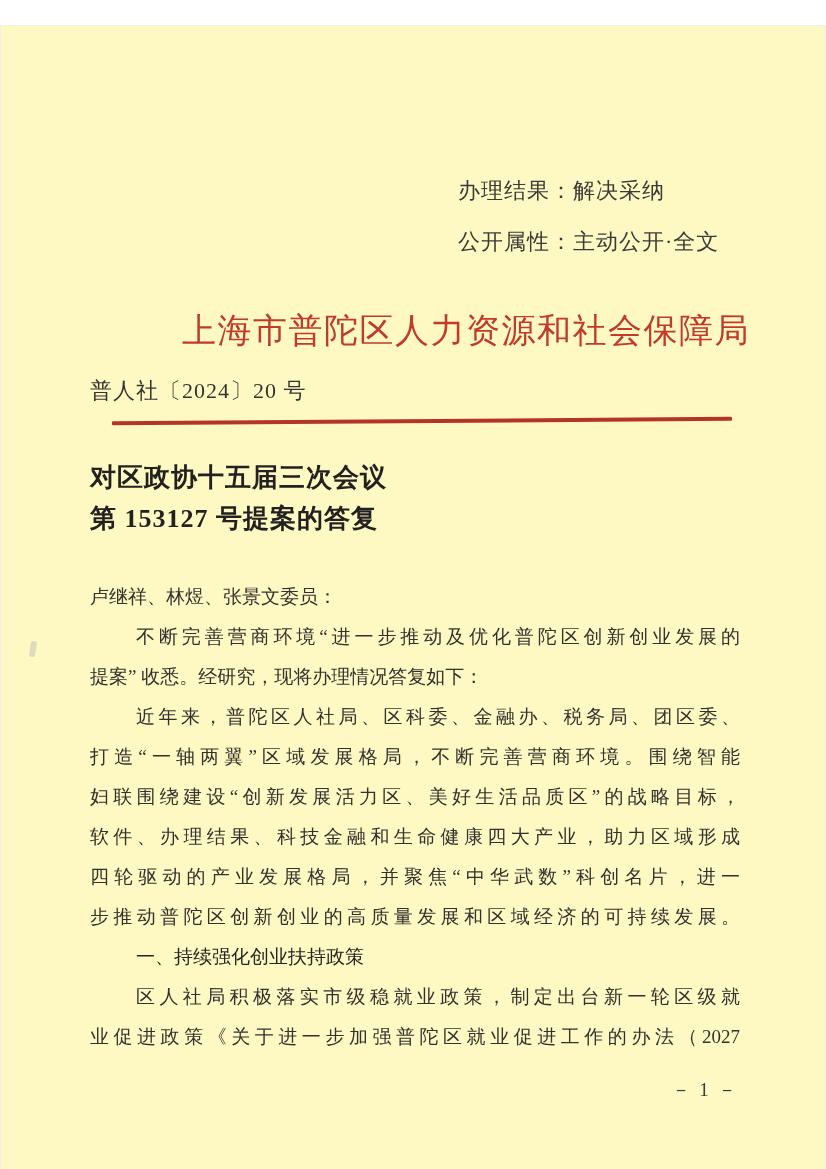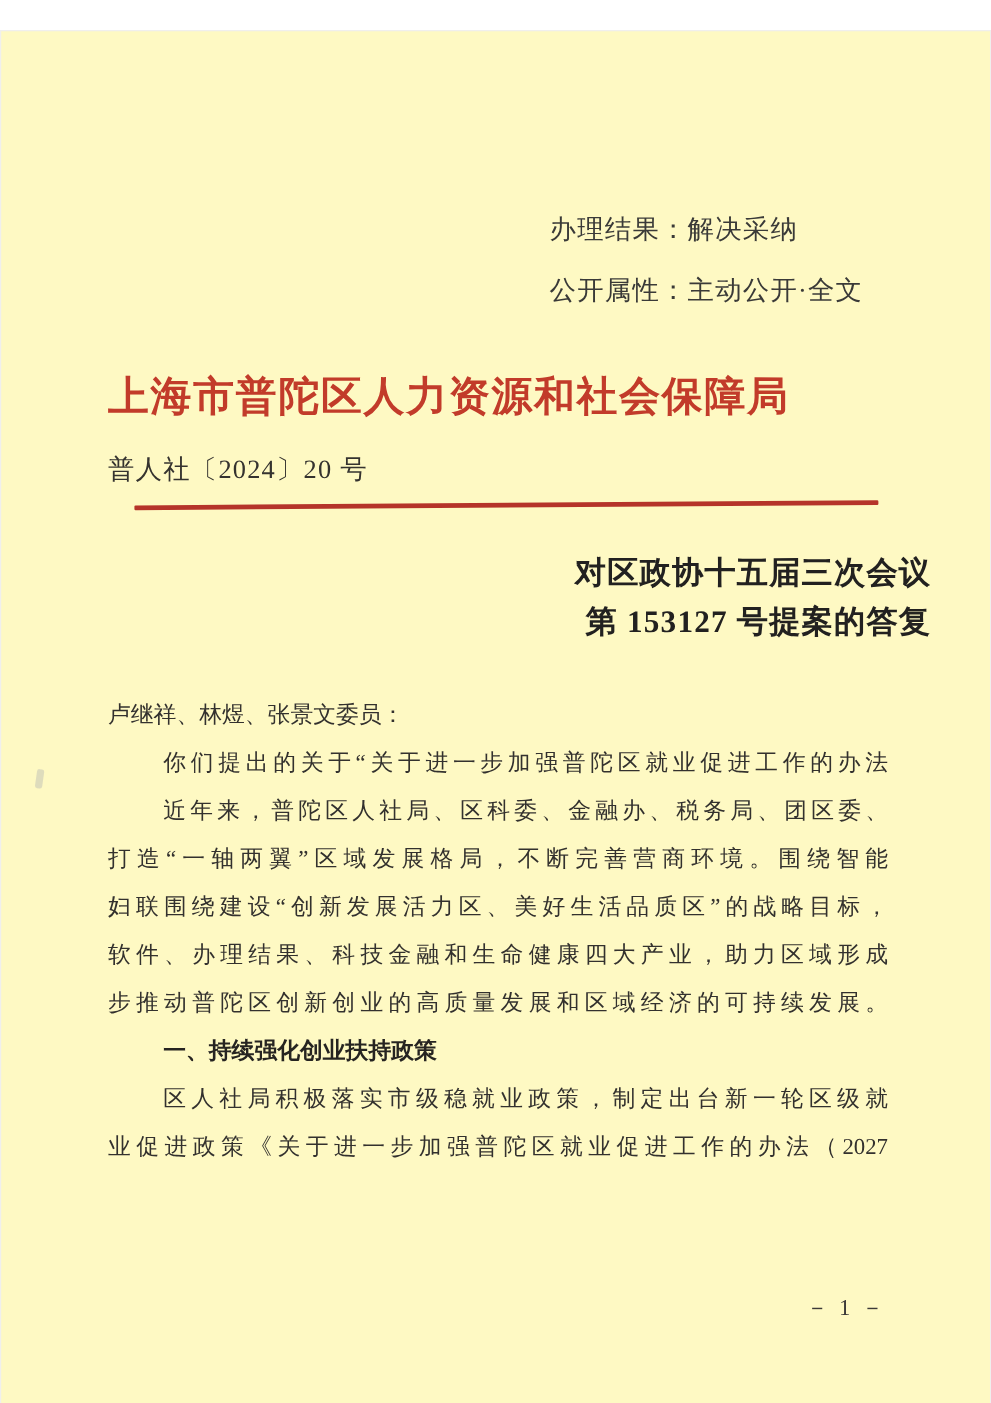--- a/index.html
+++ b/index.html
@@ -30,23 +30,23 @@
     letter-spacing: 1px;
     white-space: nowrap;
   }
 
   
   .issuer {
     position: absolute;
     left: 90px;
     top: 283px;
     width: 660px;
-    text-align: left;
+    text-align: right;
     font-size: 34px;
-    font-weight: bold;
+    font-weight: normal;
     letter-spacing: 1.5px;
     color: #c23b2a;
     white-space: nowrap;
   }
 
   
   .doc-number {
     position: absolute;
     left: 90px;
     top: 351px;
@@ -65,24 +65,24 @@
     width: 620px;
     height: 4px;
     background: #b5342a;
     transform: rotate(-0.4deg);
     border-radius: 1px;
   }
 
   
   .doc-title {
     position: absolute;
-    left: 106px;
+    left: 90px;
     top: 432px;
     width: 670px;
-    text-align: right;
+    text-align: left;
     font-size: 26px;
     font-weight: bold;
     color: #222120;
     letter-spacing: 1px;
   }
   .doc-title div {
     line-height: 41px;
     white-space: nowrap;
   }
 
@@ -103,21 +103,21 @@
   }
   .ln.just {
     white-space: normal;
     text-align: justify;
     text-align-last: justify;
   }
   .ln.indent {
     text-indent: 46px;
   }
   .ln.bold {
-    font-weight: bold;
+    font-weight: normal;
     color: #262421;
   }
 
   
   .page-number {
     position: absolute;
     left: 650px;
     top: 1052px;
     width: 110px;
     text-align: center;
@@ -156,25 +156,27 @@
 
   <div class="red-rule"></div>
 
   <div class="doc-title">
     <div>对区政协十五届三次会议</div>
     <div>第 153127 号提案的答复</div>
   </div>
 
   <div class="body-text">
     <div class="ln">卢继祥、林煜、张景文委员：</div>
-    <div class="ln just indent">你们提出的关于“关于进一步加强普陀区就业促进工作的办法</div>
+    <div class="ln just indent">不断完善营商环境“进一步推动及优化普陀区创新创业发展的</div>
+    <div class="ln">提案” 收悉。经研究，现将办理情况答复如下：</div>
     <div class="ln just indent">近年来，普陀区人社局、区科委、金融办、税务局、团区委、</div>
     <div class="ln just">打造“一轴两翼”区域发展格局，不断完善营商环境。围绕智能</div>
     <div class="ln just">妇联围绕建设“创新发展活力区、美好生活品质区”的战略目标，</div>
     <div class="ln just">软件、办理结果、科技金融和生命健康四大产业，助力区域形成</div>
+    <div class="ln just">四轮驱动的产业发展格局，并聚焦“中华武数”科创名片，进一</div>
     <div class="ln just">步推动普陀区创新创业的高质量发展和区域经济的可持续发展。</div>
     <div class="ln indent bold">一、持续强化创业扶持政策</div>
     <div class="ln just indent">区人社局积极落实市级稳就业政策，制定出台新一轮区级就</div>
     <div class="ln just">业促进政策《关于进一步加强普陀区就业促进工作的办法（2027</div>
   </div>
 
   <div class="artifact"></div>
 
   <div class="page-number">－ 1 －</div>
 

